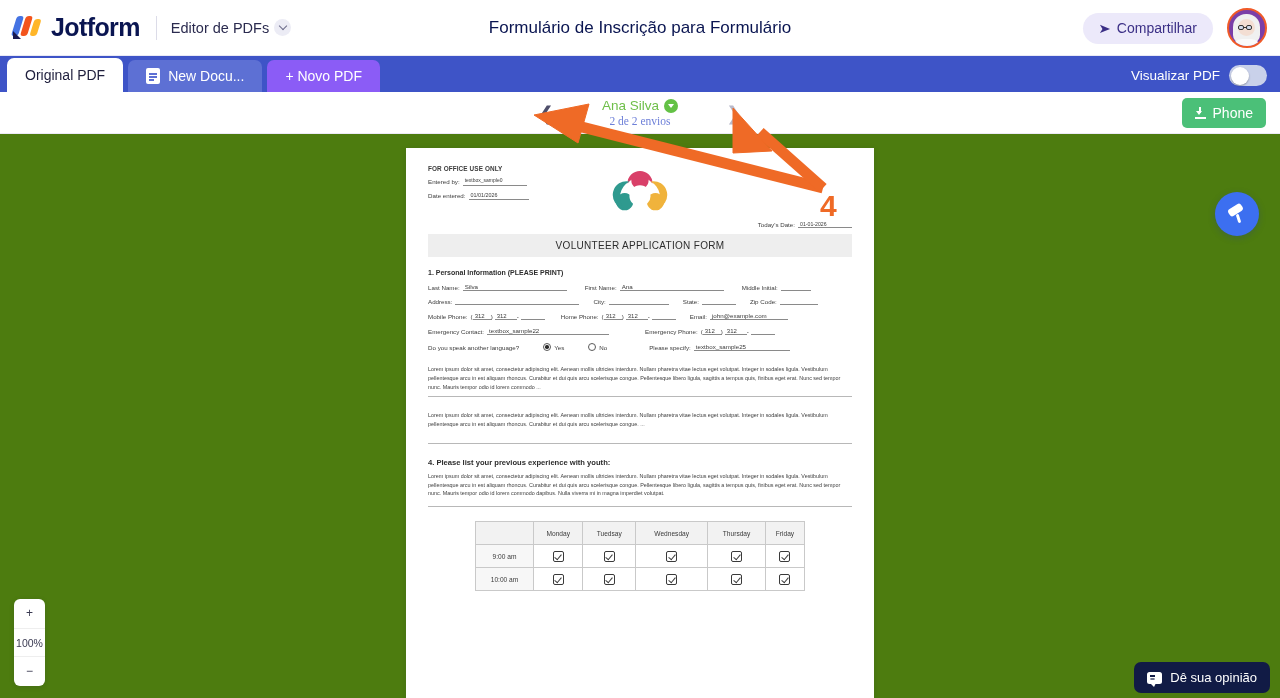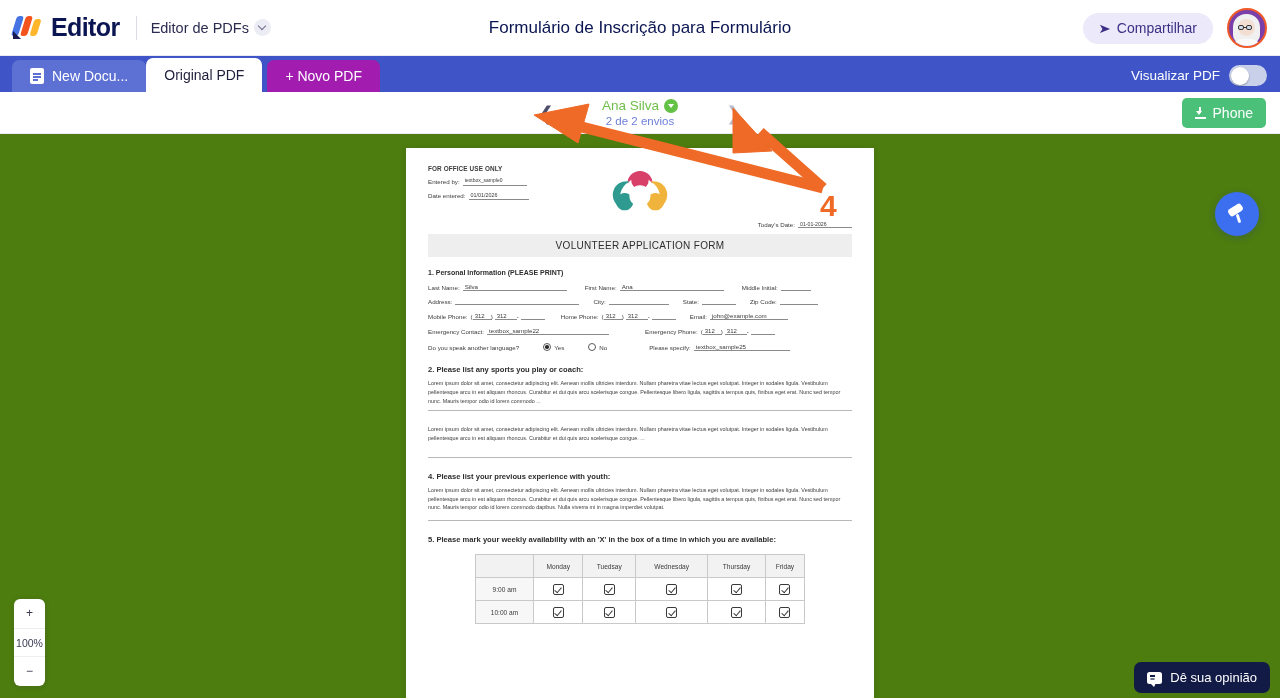--- a/index.html
+++ b/index.html
@@ -83,21 +83,21 @@
   .tabbar {
     position: absolute; top: 56px; left: 0; width: 1280px; height: 36px;
     background: #3e54c7; display: flex; align-items: flex-end; padding-left: 7px;
   }
   .tab {
     height: 32px; border-radius: 7px 7px 0 0; display: flex; align-items: center;
     padding: 0 18px; font-size: 14px; cursor: pointer; white-space: nowrap; gap: 8px;
   }
   .tab.active { background: #fff; color: #1f1f3d; height: 34px; }
   .tab.inactive { background: #5d70d4; color: #fff; margin-left: 5px; }
-  .tab.newpdf { background: #a21caf; color: #fff; margin-left: 5px; }
+  .tab.newpdf { background: #8b5cf6; color: #fff; margin-left: 5px; }
   .doc-icon {
     width: 14px; height: 16px; background: #fff; border-radius: 2px; position: relative; flex: none;
   }
   .doc-icon::before, .doc-icon::after {
     content: ""; position: absolute; left: 3px; height: 1.6px; background: #5d70d4;
   }
   .doc-icon::before { top: 5px; width: 8px; box-shadow: 0 3px 0 #5d70d4; }
   .doc-icon::after { top: 11px; width: 5px; }
   .tab-right {
     position: absolute; right: 13px; bottom: 6px;
@@ -133,21 +133,21 @@
   }
   .badge-dot {
     width: 14px; height: 14px; border-radius: 50%; background: #63c145;
     display: flex; align-items: center; justify-content: center;
   }
   .badge-dot::after {
     content:""; width:0; height:0;
     border-left:3.5px solid transparent; border-right:3.5px solid transparent;
     border-top:4.5px solid #fff; margin-top:1px;
   }
-  .nav-count { font-size: 11.5px; color: #6d7fd8; }
+  .nav-count { font-size: 11.5px; color: #6d7fd8; font-family: Liberation Serif, serif; }
   .dl-btn {
     position: absolute; right: 14px; top: 6px; height: 30px;
     background: #4bc078; color: #fff; border: none; border-radius: 5px;
     padding: 0 13px; font-size: 14px; cursor: pointer;
     display: flex; align-items: center; gap: 7px;
     font-family: "Liberation Sans", sans-serif;
   }
   .dl-ico { display:inline-block; width:11px; height:12px; position:relative; }
   .dl-ico::before {
     content:""; position:absolute; left:4px; top:0; width:2px; height:6px; background:#fff;
@@ -268,21 +268,21 @@
 <div class="app">
 
   <div class="header">
     <div class="hdr-left">
       <div class="logo-mark">
         <i class="b"></i>
           <i class="r"></i>
           <i class="y"></i>
           <span class="pen"></span>
       </div>
-      <div class="logo-text">Editor</div>
+      <div class="logo-text">Jotform</div>
       <div class="hdr-divider"></div>
       <div class="editor-label">
         <span>Editor de PDFs</span>
         <span class="chev-circle"></span>
       </div>
     </div>
     <div class="hdr-title">Formulário de Inscrição para Formulário</div>
     <div class="hdr-right">
       <button class="share-btn">
         <span class="share-arrow">➤</span>
@@ -293,26 +293,26 @@
           <div class="face"></div>
         <div class="gl l"></div>
           <div class="gl r"></div>
           <div class="bar"></div>
         <div class="body"></div>
       </div>
     </div>
   </div>
 
   <div class="tabbar">
+    <div class="tab active">
+      <span>Original PDF</span>
+    </div>
     <div class="tab inactive">
       <span class="doc-icon"></span>
       <span>New Docu...</span>
-    </div>
-    <div class="tab active">
-      <span>Original PDF</span>
     </div>
     <div class="tab newpdf">
       <span>+ Novo PDF</span>
     </div>
     <div class="tab-right">
       <span>Visualizar PDF</span>
       <div class="toggle">
         <div class="knob"></div>
       </div>
     </div>
@@ -480,38 +480,36 @@
             <span class="radio" style="margin:0 3px 0 24px;"></span>
             <span class="lbl">No</span>
             <span class="lbl" style="margin-left:42px;">Please specify:</span>
             <span class="fl" style="width:96px;height:10px;margin-left:3px;">
               <span style="font-size:6.2px;">textbox_sample25</span>
             </span>
           </div>
         </div>
 
         <div class="sect">
-          <div class="qnum big">2. Please list any sports you play or coach:</div>
           <div class="para">Lorem ipsum dolor sit amet, consectetur adipiscing elit. Aenean mollis ultricies interdum. Nullam pharetra vitae lectus eget volutpat. Integer in sodales ligula. Vestibulum pellentesque arcu in est aliquam rhoncus. Curabitur et dui quis arcu scelerisque congue. Pellentesque libero ligula, sagittis a tempus quis, finibus eget erat. Nunc sed tempor nunc. Mauris tempor odio id lorem commodo ...</div>
           <hr class="hrule">
         </div>
 
         <div class="sect">
           <div class="para">Lorem ipsum dolor sit amet, consectetur adipiscing elit. Aenean mollis ultricies interdum. Nullam pharetra vitae lectus eget volutpat. Integer in sodales ligula. Vestibulum pellentesque arcu in est aliquam rhoncus. Curabitur et dui quis arcu scelerisque congue. ...</div>
           <hr class="hrule" style="margin-top:14px;">
         </div>
 
         <div class="sect">
           <div class="qnum big">4. Please list your previous experience with youth:</div>
           <div class="para">Lorem ipsum dolor sit amet, consectetur adipiscing elit. Aenean mollis ultricies interdum. Nullam pharetra vitae lectus eget volutpat. Integer in sodales ligula. Vestibulum pellentesque arcu in est aliquam rhoncus. Curabitur et dui quis arcu scelerisque congue. Pellentesque libero ligula, sagittis a tempus quis, finibus eget erat. Nunc sed tempor nunc. Mauris tempor odio id lorem commodo dapibus. Nulla viverra mi in magna imperdiet volutpat.</div>
           <hr class="hrule" style="margin-top:8px;">
         </div>
 
         <div class="sect">
-          <div class="qnum big">5. Please mark your weekly availability with an 'X' in the box of a time in which you are available:</div>
           <table class="avail-table">
             <tbody>
                 <tr>
               <th></th>
               <th>Monday</th>
               <th>Tuedsay</th>
               <th>Wednesday</th>
               <th>Thursday</th>
               <th>Friday</th>
             </tr>

